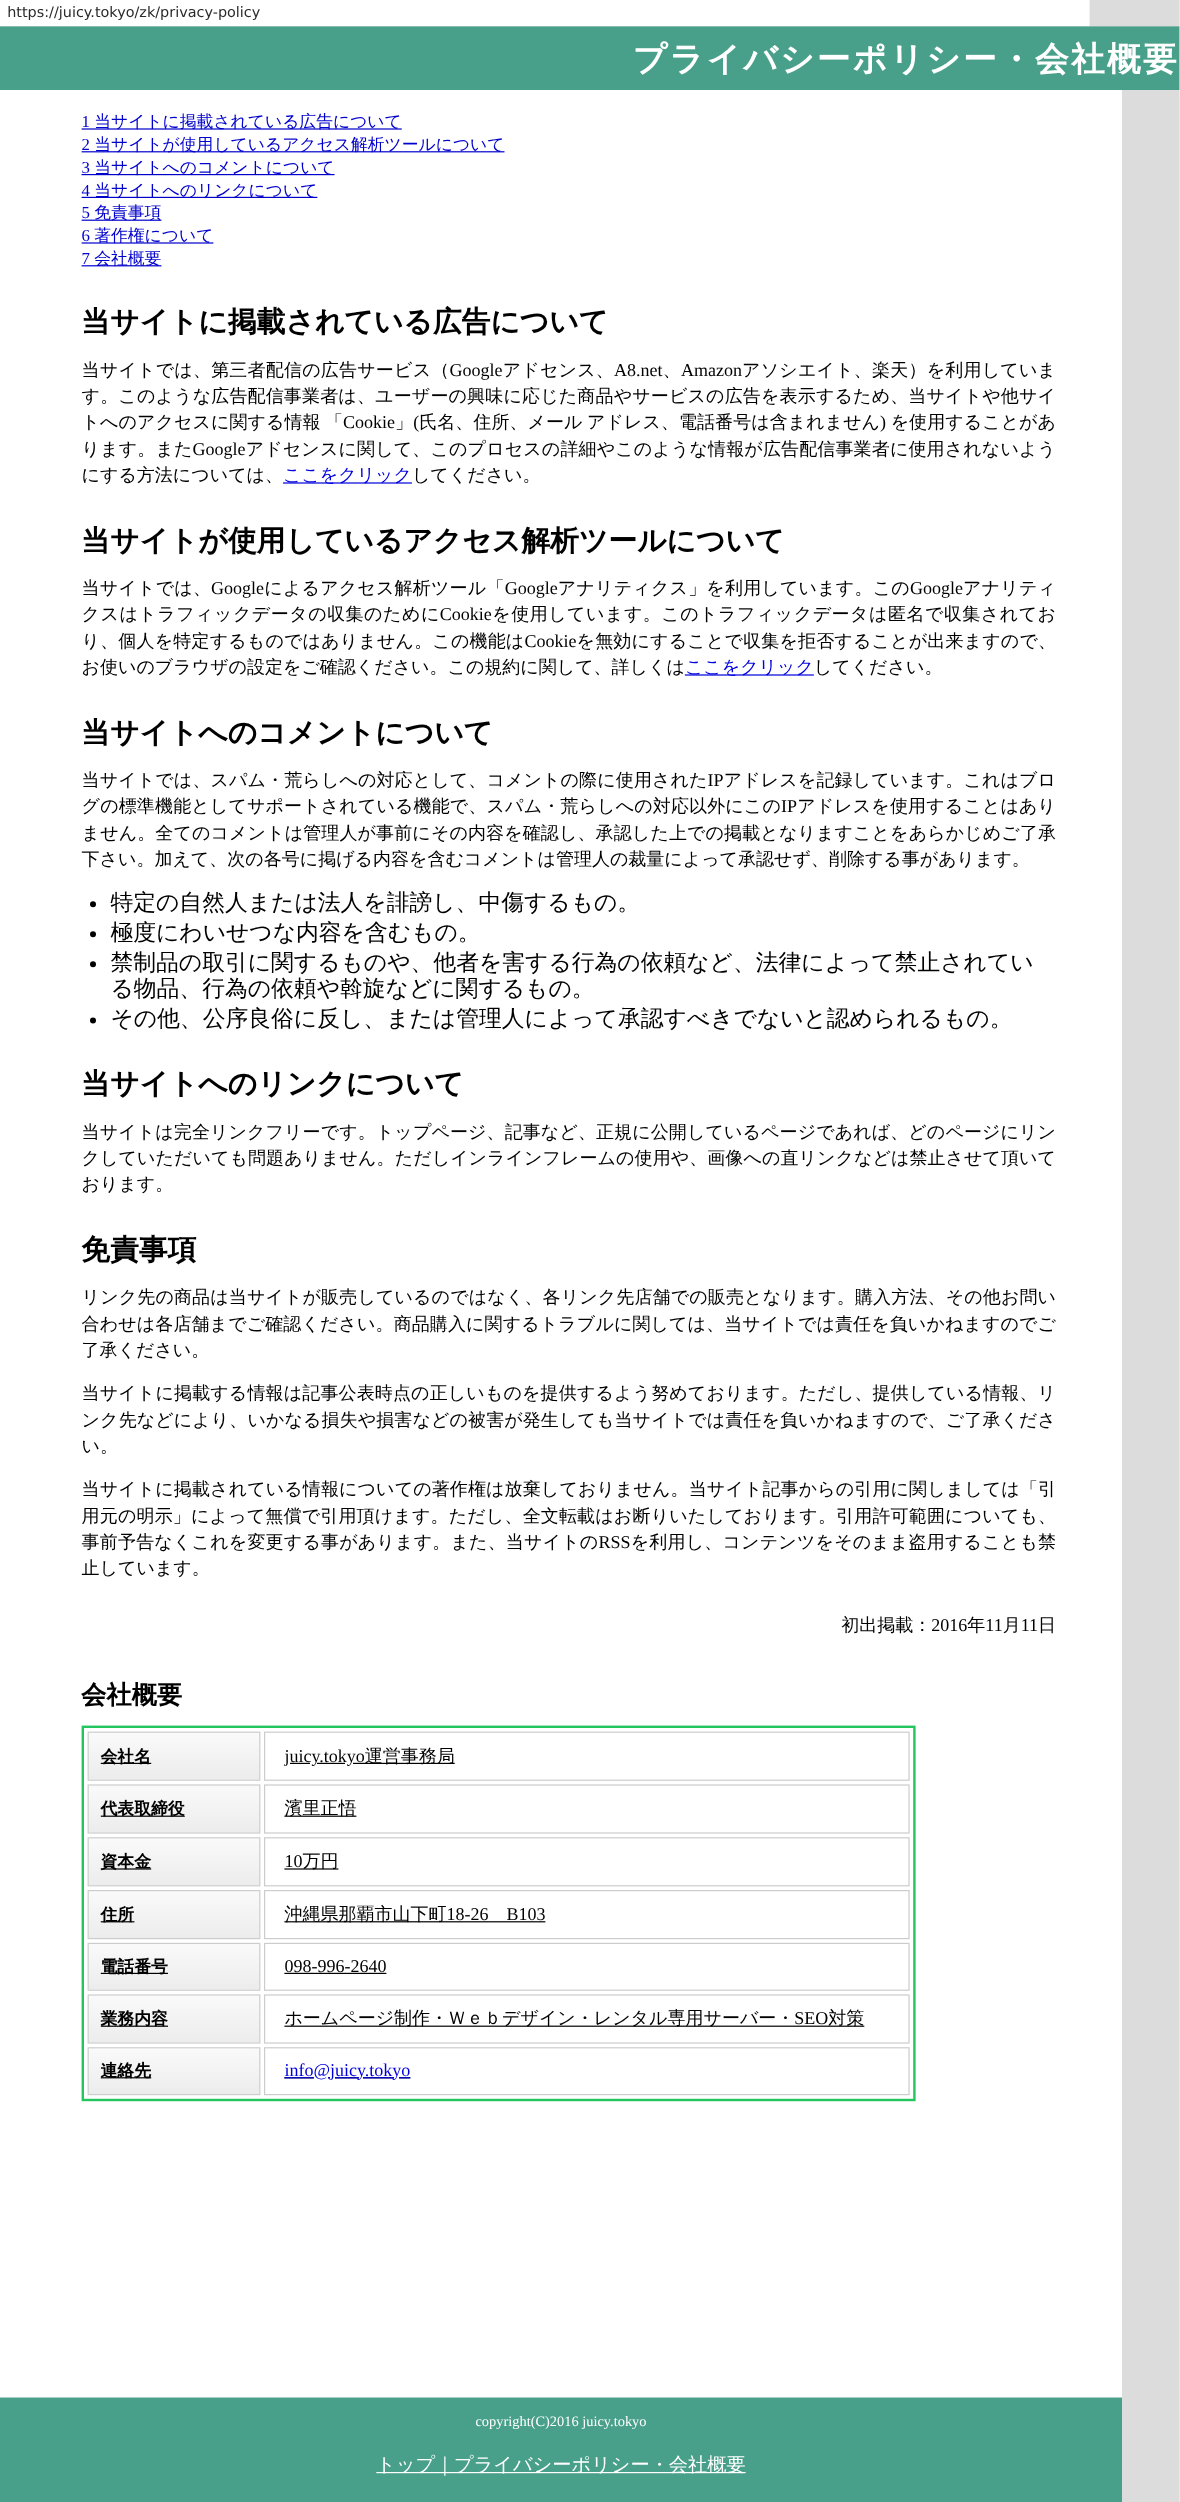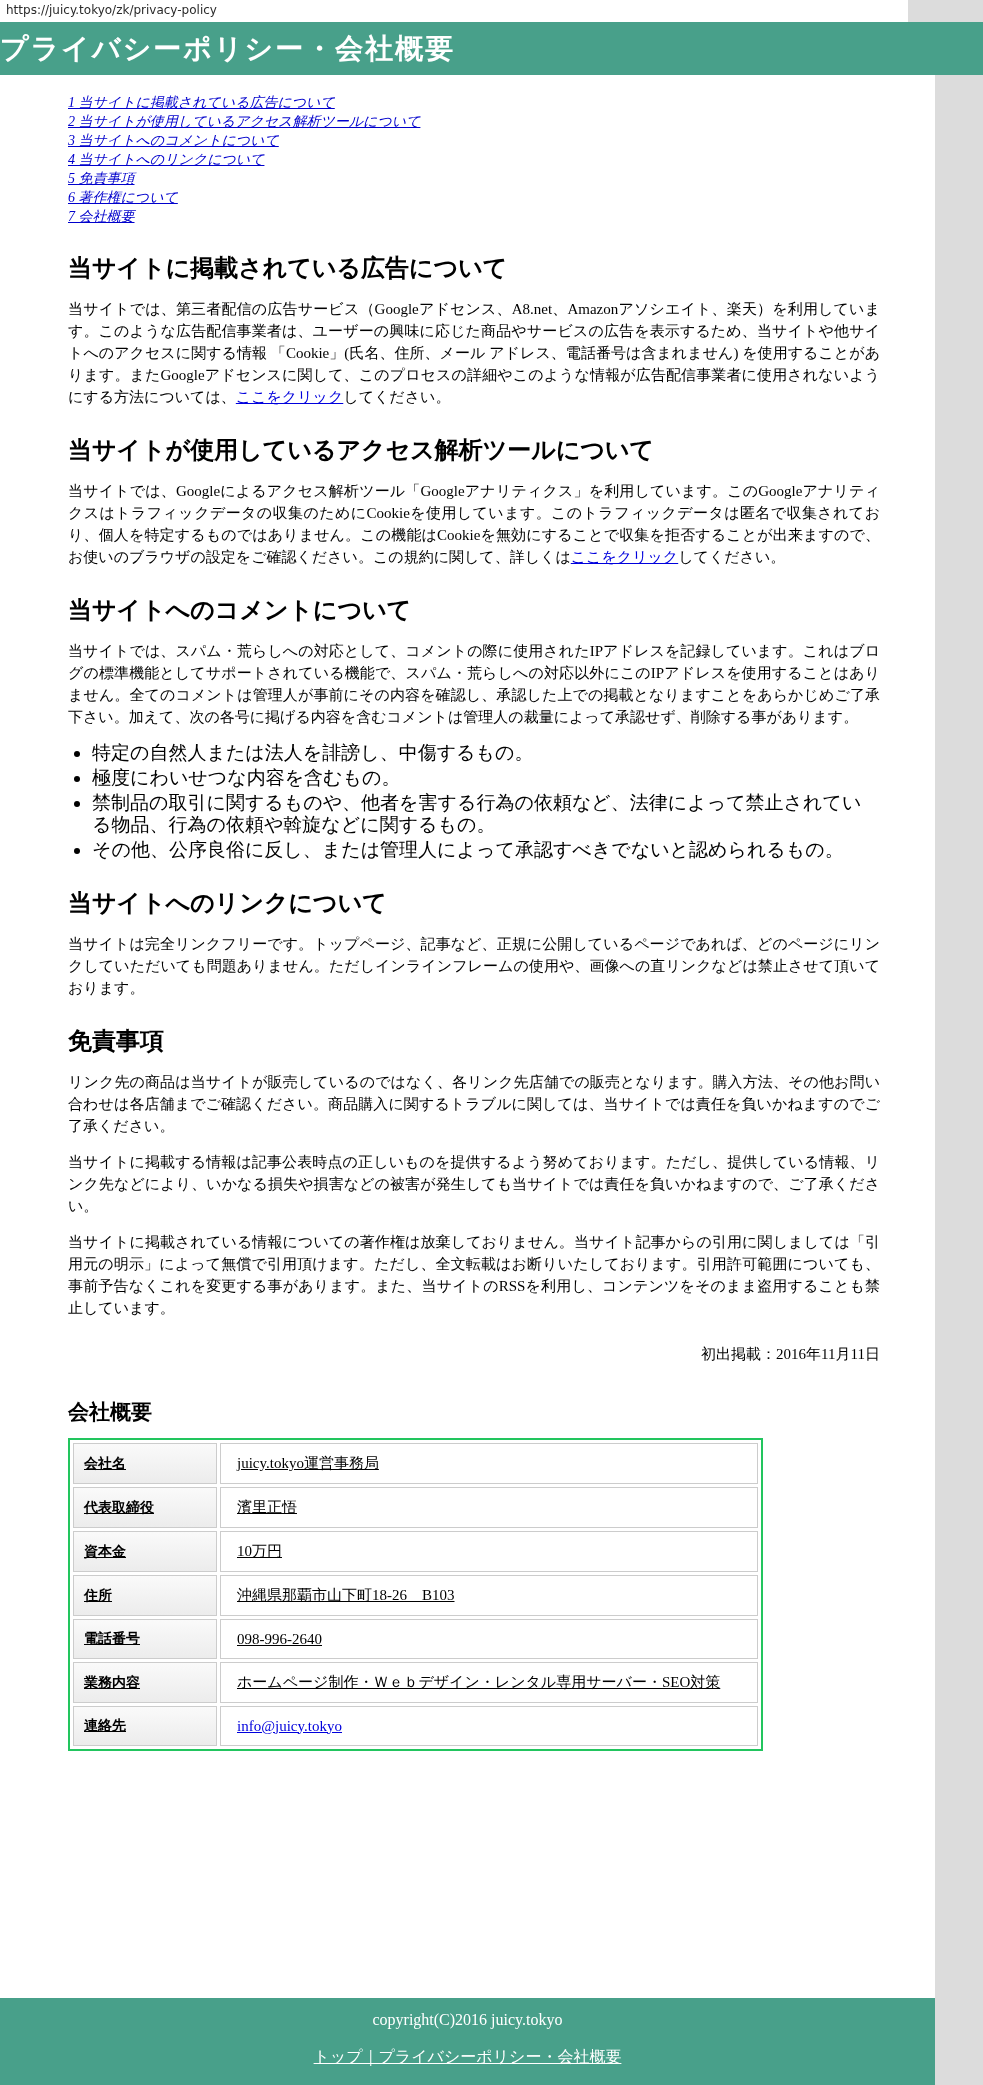--- a/index.html
+++ b/index.html
@@ -11,32 +11,32 @@
   }
   
   .url-bar {
     width:908px; height:22px; background:#ffffff;
     box-sizing:border-box; padding:3px 0 0 6px;
     font:12px "DejaVu Sans",sans-serif; color:#2a2a2a;
   }
   
   .site-header {
     width:983px; height:53px; background:#48a08a;
-    display:flex; align-items:center; justify-content:flex-start;
+    display:flex; align-items:center; justify-content:flex-end;
   }
   .site-header h1 {
     margin:0; color:#ffffff; letter-spacing:2px;
     font:bold 28px "Liberation Sans","DejaVu Sans",sans-serif;
   }
   
   .page-area {
     width:935px; min-height:1923px; background:#ffffff;
     box-sizing:border-box; padding:10px 55px 30px 68px;
   }
-  .toc { margin:8px 0 3px 0;font-style:italic; }
+  .toc { margin:8px 0 3px 0; }
   .toc a {
     display:block; font-size:14px; line-height:19px;
     color:#0000cc; text-decoration:underline;
   }
   h2.section-heading {
     font:bold 24px "Liberation Sans","DejaVu Sans",sans-serif;
     margin:26px 0 8px 0; color:#000;
   }
   h2.company-heading {
     font:bold 21px "Liberation Sans","DejaVu Sans",sans-serif;
@@ -59,21 +59,21 @@
     font:bold 14px "Liberation Sans","DejaVu Sans",sans-serif;
   }
   table.company td.value { padding:10px 16px; font-size:15px; }
   table.company td.value a { color:#0000dd; text-decoration:underline; }
   
   .site-footer {
     width:935px; background:#48a08a; box-sizing:border-box;
     text-align:center; padding:13px 0 22px 0;
   }
   .site-footer .copyright {
-    color:#ffffff; font-size:16px; margin:0 0 18px 0;
+    color:#ffffff; font-size:12px; margin:0 0 18px 0;
   }
   .site-footer a.footer-nav {
     color:#ffffff; text-decoration:underline;
     font:16px "Liberation Sans","DejaVu Sans",sans-serif;
   }
 </style>
 </head>
 <body>
 
 <div class="url-bar">

